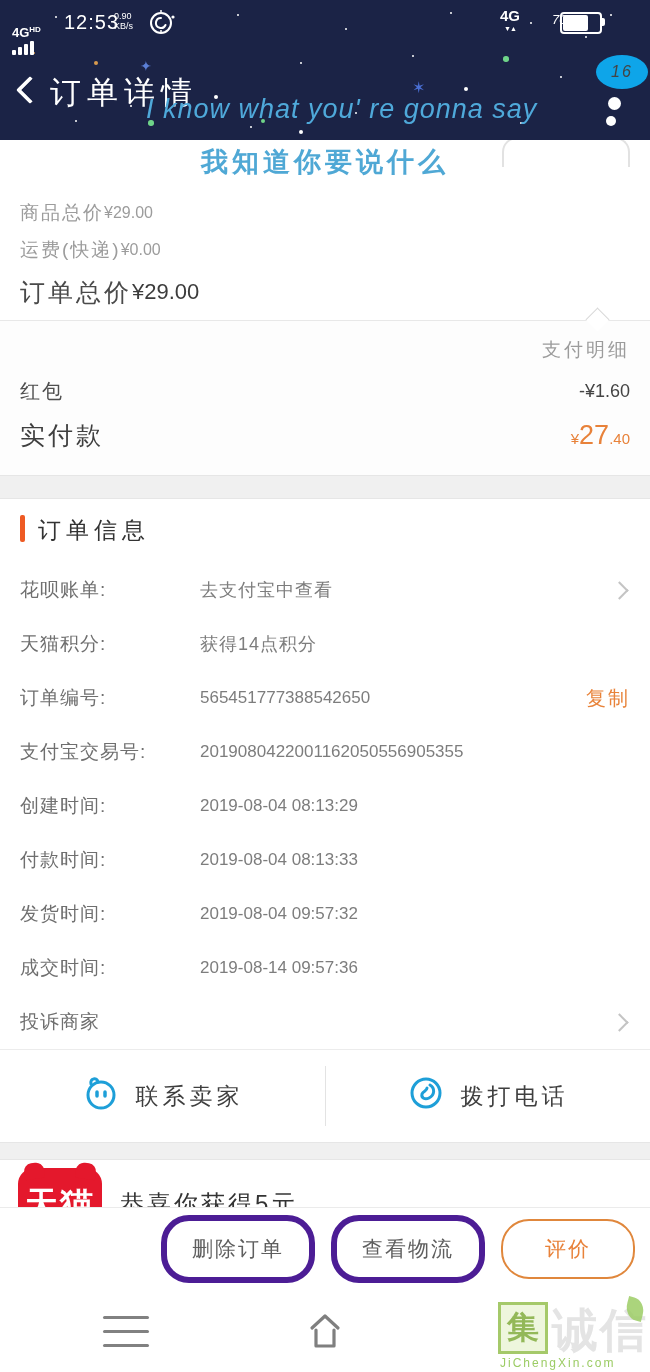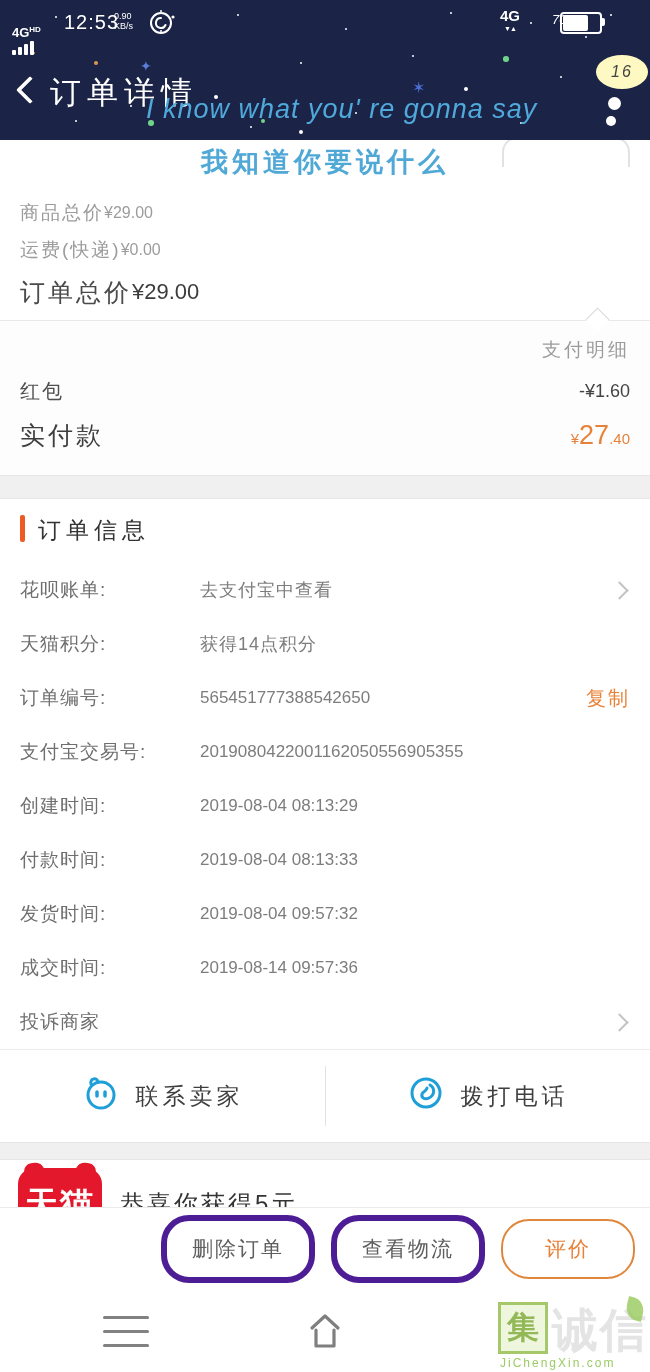--- a/index.html
+++ b/index.html
@@ -35,21 +35,21 @@
   .net .arrows{font-size:7px;letter-spacing:-1px;display:block;}
   .batt-pct{position:absolute;left:552px;top:6px;font-size:13px;font-style:italic;}
   .battery{position:absolute;left:560px;top:6px;width:38px;height:18px;border:2px solid #fff;border-radius:4px;}
   .battery .fill{position:absolute;left:1px;top:1px;bottom:1px;width:65%;background:#fff;border-radius:2px;}
   .battery .tip{position:absolute;right:-5px;top:4px;width:3px;height:8px;background:#fff;border-radius:0 2px 2px 0;}
 
   .back-btn{position:absolute;left:14px;top:78px;width:26px;height:26px;}
   .back-btn::before{content:"";position:absolute;left:6px;top:2px;width:16px;height:16px;
     border-left:4px solid #fff;border-bottom:4px solid #fff;transform:rotate(45deg);border-radius:2px;}
   .page-title{position:absolute;left:50px;top:72px;font-size:31px;color:#fff;letter-spacing:6px;}
-  .bubble{position:absolute;left:596px;top:55px;width:52px;height:34px;background:#fef9c3;border-radius:50%;
+  .bubble{position:absolute;left:596px;top:55px;width:52px;height:34px;background:#0ea5e9;border-radius:50%;
           color:#444;font-size:16px;font-style:italic;display:flex;align-items:center;justify-content:center;letter-spacing:2px;}
   .bdot1{position:absolute;left:608px;top:97px;width:13px;height:13px;border-radius:50%;background:#fff;}
   .bdot2{position:absolute;left:606px;top:116px;width:10px;height:10px;border-radius:50%;background:#fff;}
   .hand1{position:absolute;left:146px;top:94px;font-size:27px;font-style:italic;color:#4fa9da;white-space:nowrap;letter-spacing:1px;}
 
   
   .content{position:absolute;top:140px;left:0;width:650px;}
   .subtitle-block{position:relative;height:50px;}
   .hand2{text-align:center;font-size:27px;font-weight:bold;color:#4fa8d5;padding-top:4px;letter-spacing:4px;}
   .cutoff-pill{position:absolute;right:20px;top:-3px;width:124px;height:28px;background:#fff;

